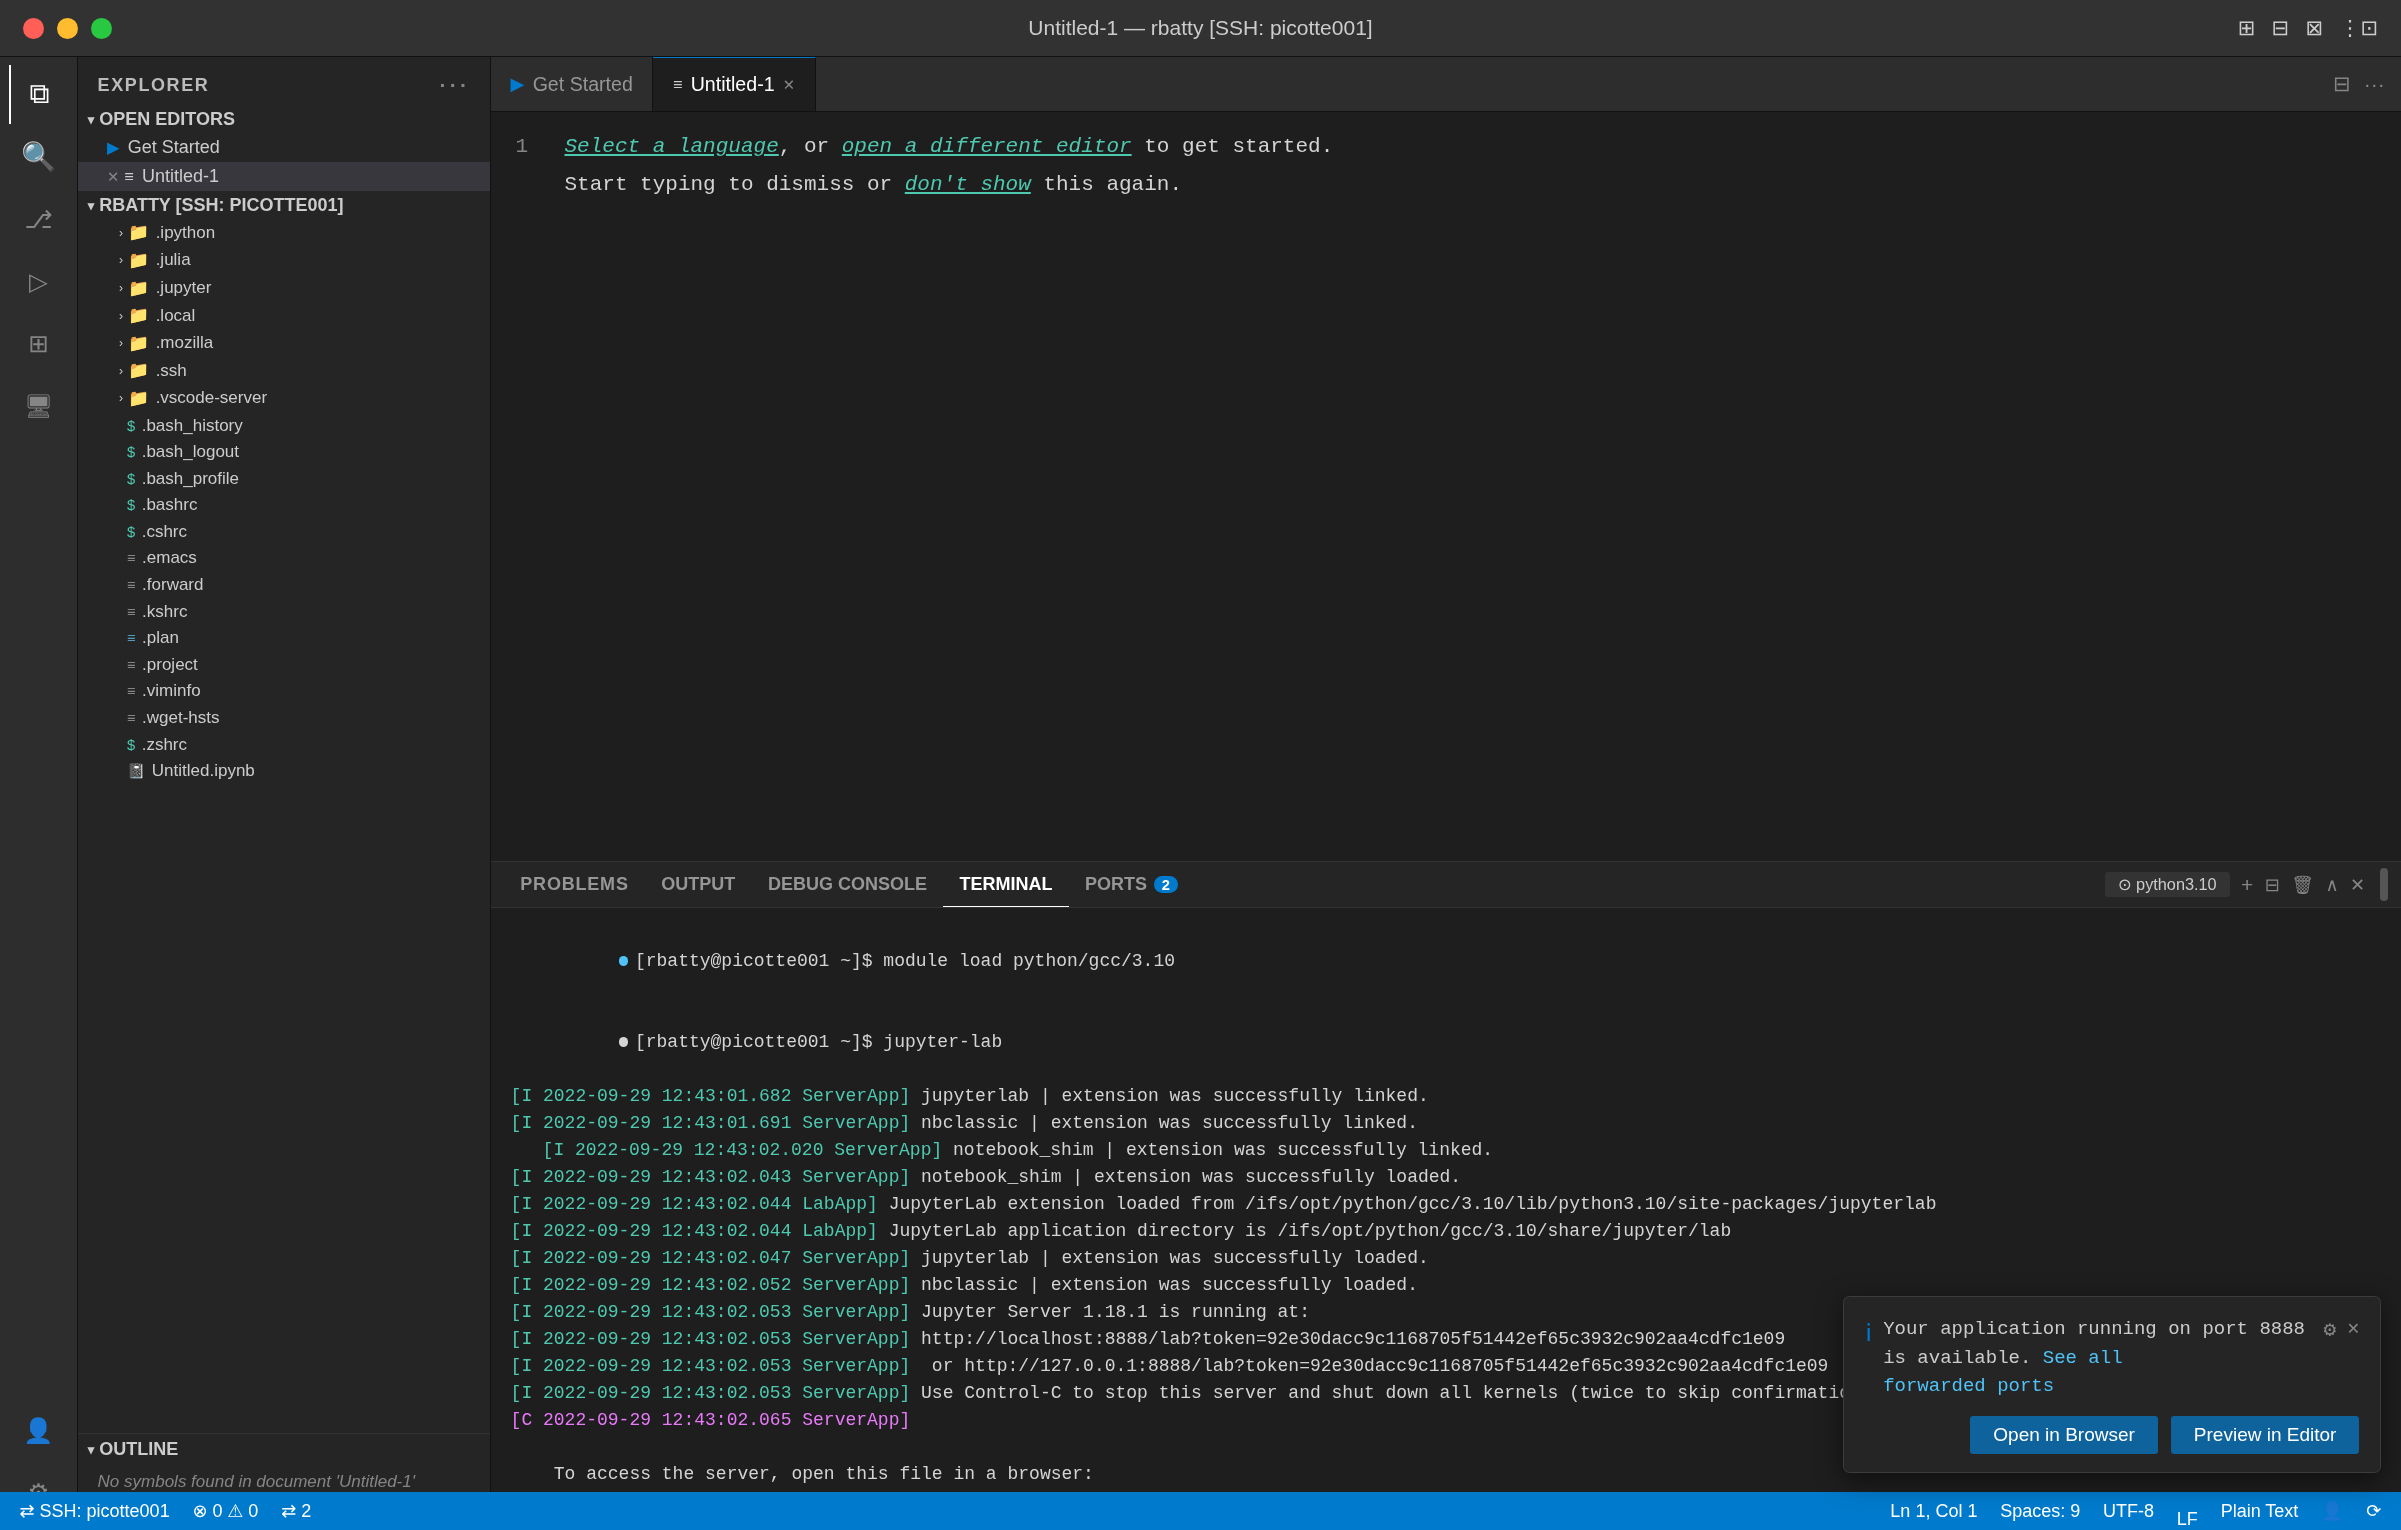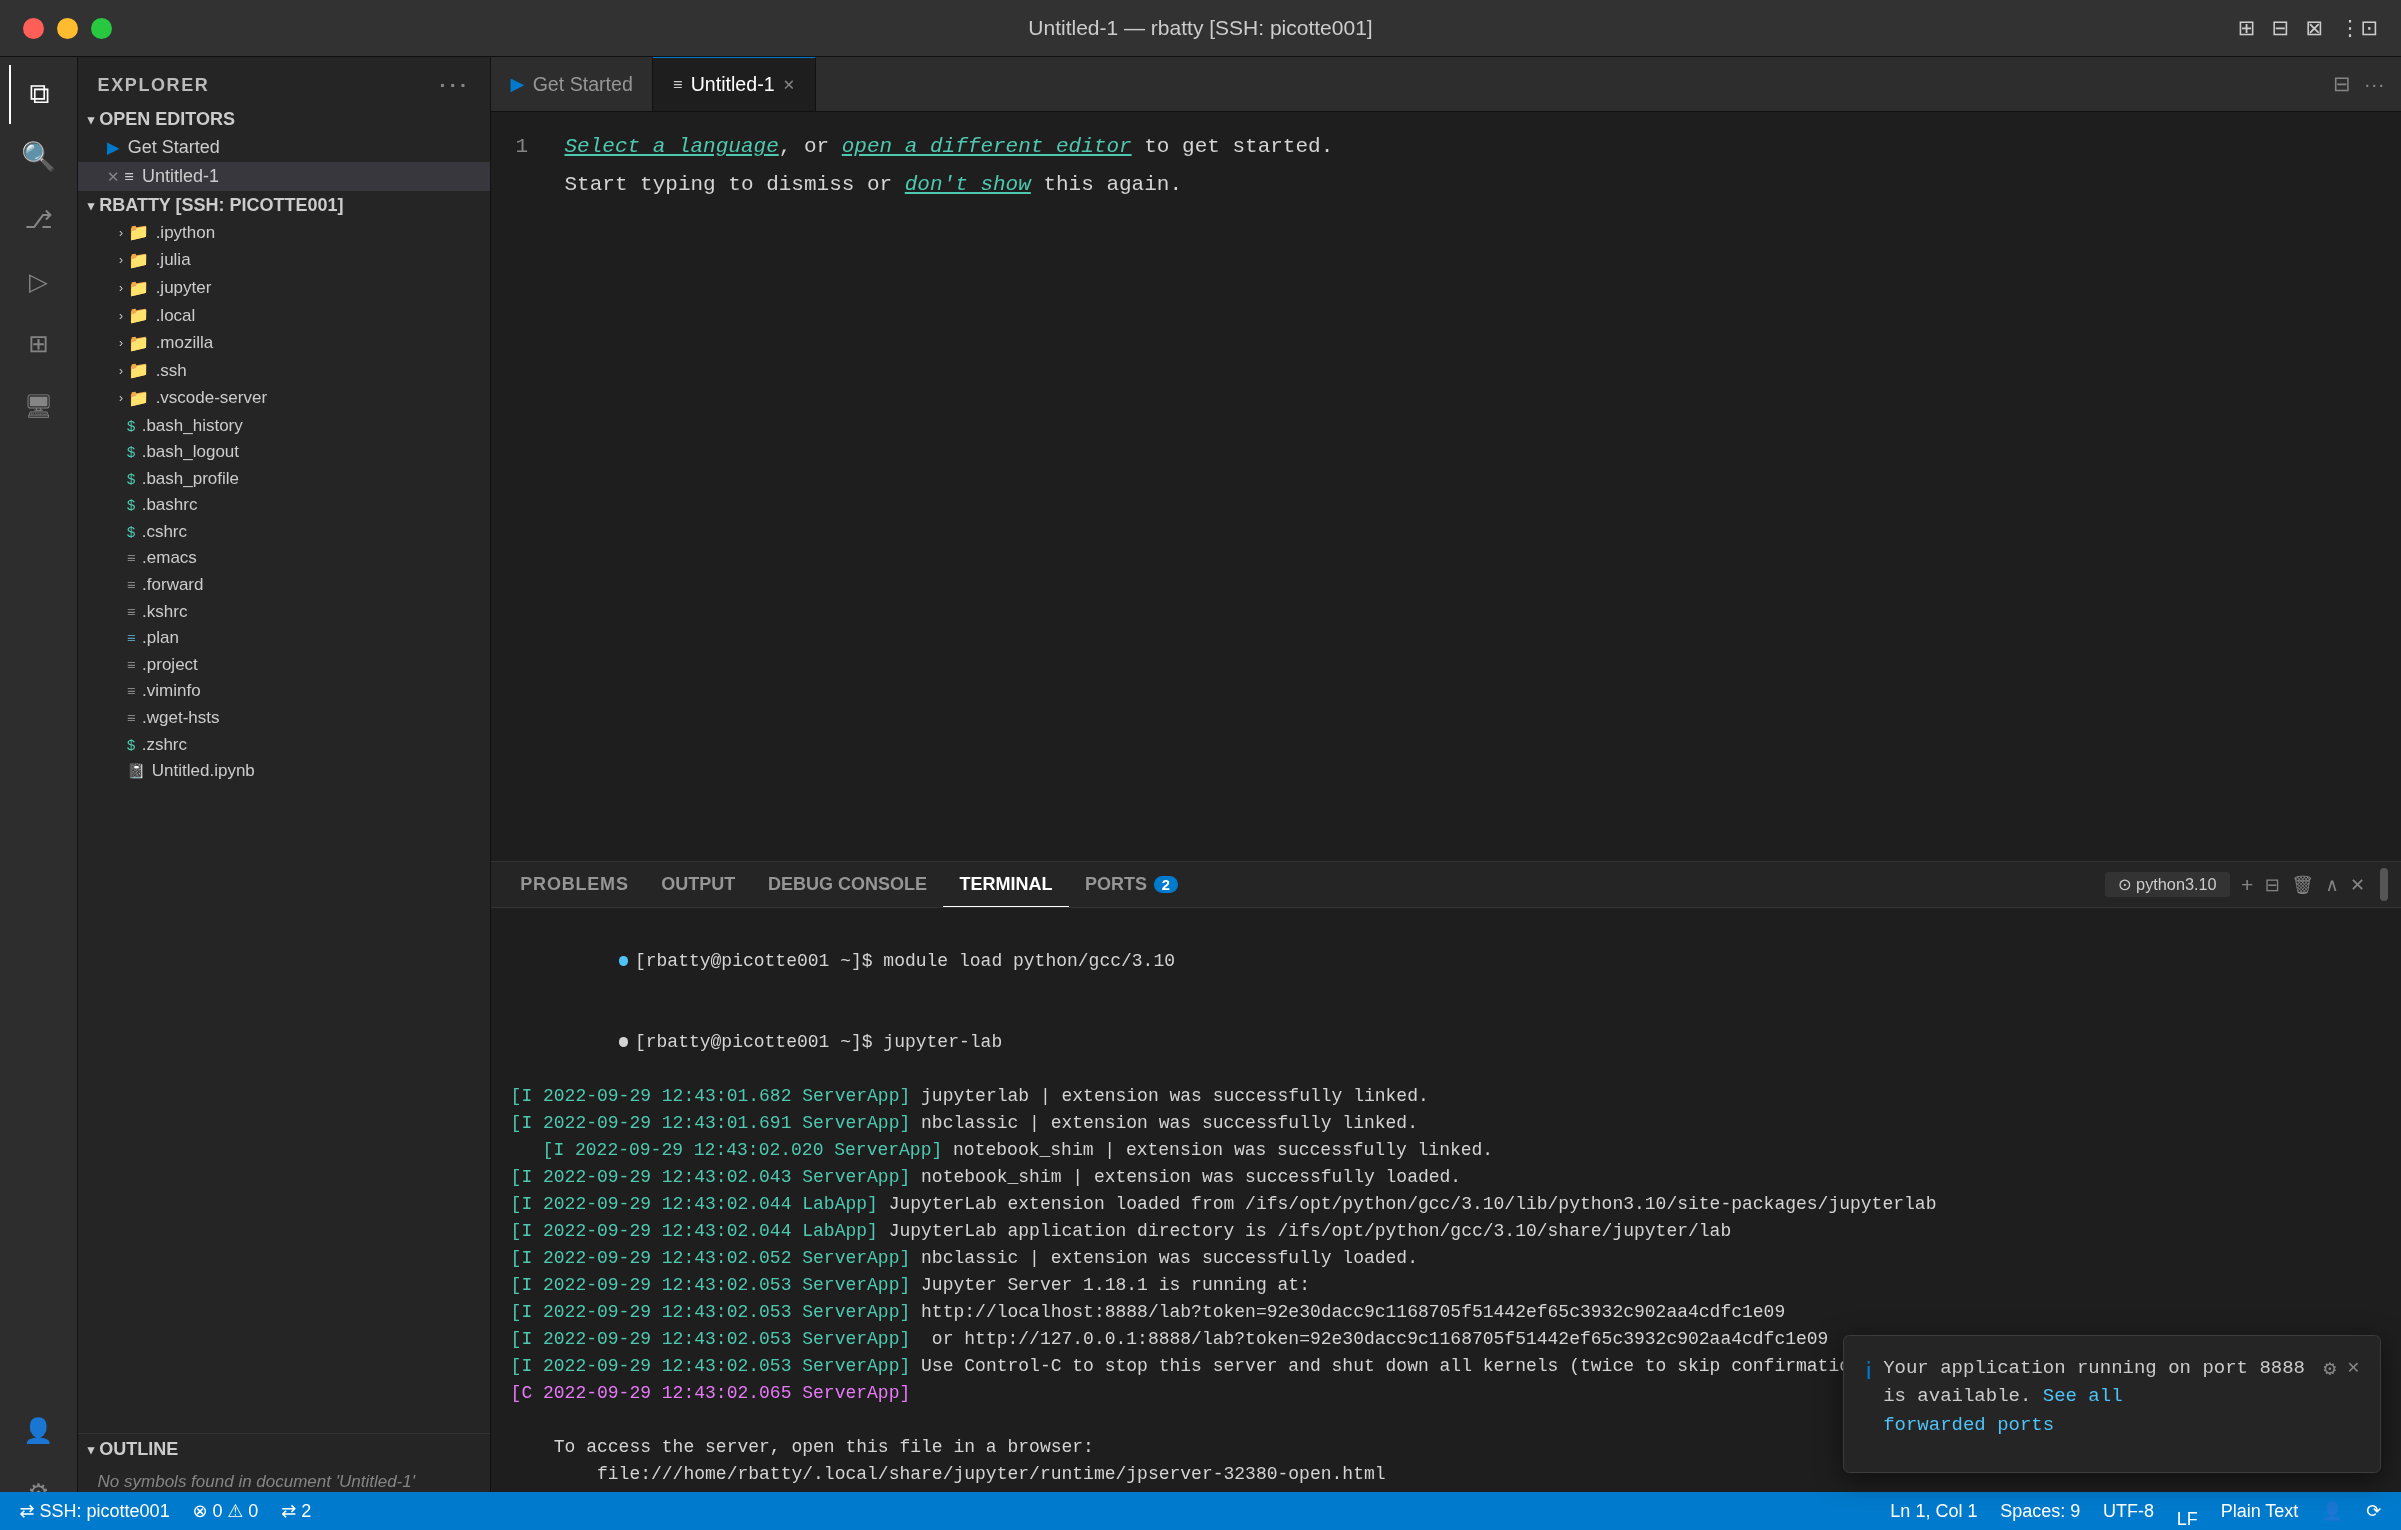--- a/index.html
+++ b/index.html
@@ -268,40 +268,45 @@
         </div>
         <div style="white-space:pre;">
           <span style="display:inline-block;width:9.8px;height:9.8px;background:#d4d4d4;border-radius:50%;margin-right:6.5px;vertical-align:middle;"></span><span>[rbatty@picotte001 ~]$ jupyter-lab</span>
         </div>
         <div style="white-space:pre;"><span style="color:#4ec9b0;">[I 2022-09-29 12:43:01.682 ServerApp]</span> jupyterlab | extension was successfully linked.</div>
         <div style="white-space:pre;"><span style="color:#4ec9b0;">[I 2022-09-29 12:43:01.691 ServerApp]</span> nbclassic | extension was successfully linked.</div>
         <div style="white-space:pre;margin-left:32px;"><span style="color:#4ec9b0;">[I 2022-09-29 12:43:02.020 ServerApp]</span> notebook_shim | extension was successfully linked.</div>
         <div style="white-space:pre;"><span style="color:#4ec9b0;">[I 2022-09-29 12:43:02.043 ServerApp]</span> notebook_shim | extension was successfully loaded.</div>
         <div style="white-space:pre-wrap;"><span style="color:#4ec9b0;">[I 2022-09-29 12:43:02.044 LabApp]</span> JupyterLab extension loaded from /ifs/opt/python/gcc/3.10/lib/python3.10/site-packages/jupyterlab</div>
         <div style="white-space:pre-wrap;"><span style="color:#4ec9b0;">[I 2022-09-29 12:43:02.044 LabApp]</span> JupyterLab application directory is /ifs/opt/python/gcc/3.10/share/jupyter/lab</div>
+        <div style="white-space:pre;"><span style="color:#4ec9b0;">[I 2022-09-29 12:43:02.047 ServerApp]</span> jupyterlab | extension was successfully loaded.</div>
         <div style="white-space:pre;"><span style="color:#4ec9b0;">[I 2022-09-29 12:43:02.052 ServerApp]</span> nbclassic | extension was successfully loaded.</div>
         <div style="white-space:pre;"><span style="color:#4ec9b0;">[I 2022-09-29 12:43:02.053 ServerApp]</span> Jupyter Server 1.18.1 is running at:</div>
         <div style="white-space:pre-wrap;"><span style="color:#4ec9b0;">[I 2022-09-29 12:43:02.053 ServerApp]</span> http://localhost:8888/lab?token=92e30dacc9c1168705f51442ef65c3932c902aa4cdfc1e09</div>
         <div style="white-space:pre-wrap;"><span style="color:#4ec9b0;">[I 2022-09-29 12:43:02.053 ServerApp]</span>  or http://127.0.0.1:8888/lab?token=92e30dacc9c1168705f51442ef65c3932c902aa4cdfc1e09</div>
         <div style="white-space:pre-wrap;"><span style="color:#4ec9b0;">[I 2022-09-29 12:43:02.053 ServerApp]</span> Use Control-C to stop this server and shut down all kernels (twice to skip confirmation).</div>
         <div style="white-space:pre;"><span style="color:#e879f9;">[C 2022-09-29 12:43:02.065 ServerApp]</span></div>
         <div style="white-space:pre;">&nbsp;</div>
         <div style="white-space:pre;">    To access the server, open this file in a browser:</div>
         <div style="white-space:pre;">        file:///home/rbatty/.local/share/jupyter/runtime/jpserver-32380-open.html</div>
 
         <div style="position:absolute;bottom:57px;right:19.6px;background:#252526;border:0.8px solid #3c3c3c;border-radius:6.5px;padding:18px 21px;width:538px;box-shadow:0 6.5px 26px rgba(0,0,0,0.5);z-index:100;">
           <div style="display:flex;align-items:flex-start;gap:11.4px;margin-bottom:14.7px;">
             <span style="color:#007acc;font-size:24.5px;margin-top:1.6px;flex-shrink:0;">ℹ</span>
             <div style="flex:1;color:#cccccc;font-size:19px;line-height:1.5;">
               <span>Your application running on port 8888 is available. </span><span style="color:#4fc3f7;cursor:pointer;text-decoration:none;">See all</span><br>
               <span style="color:#4fc3f7;cursor:pointer;text-decoration:none;">forwarded ports</span>
             </div>
             <span style="color:#858585;font-size:21px;cursor:pointer;flex-shrink:0;">⚙</span>
             <span style="color:#858585;font-size:19.6px;cursor:pointer;flex-shrink:0;">✕</span>
           </div>
+          <div style="display:flex;justify-content:flex-end;gap:13px;">
+            <button style="padding:8.2px 23px;border-radius:3.3px;font-size:19px;cursor:pointer;border:none;background:#0e639c;color:#ffffff;">Open in Browser</button>
+            <button style="padding:8.2px 23px;border-radius:3.3px;font-size:19px;cursor:pointer;border:none;background:#0e639c;color:#ffffff;">Preview in Editor</button>
+          </div>
         </div>
       </div>
     </div>
   </div>
 </div>
 
 <div style="height:38px;background:#007acc;display:flex;align-items:center;padding:0 8.2px;color:white;font-size:18px;position:fixed;bottom:0;left:0;right:0;">
   <div style="display:flex;align-items:center;padding:0 11.4px;height:100%;gap:4.9px;cursor:pointer;white-space:nowrap;">
     <span>⇄</span>
     <span>SSH: picotte001</span>

